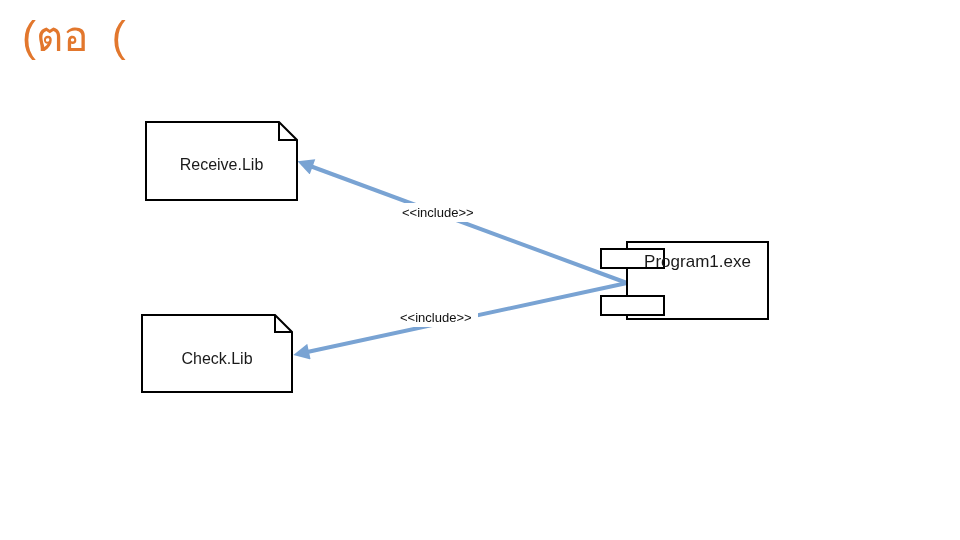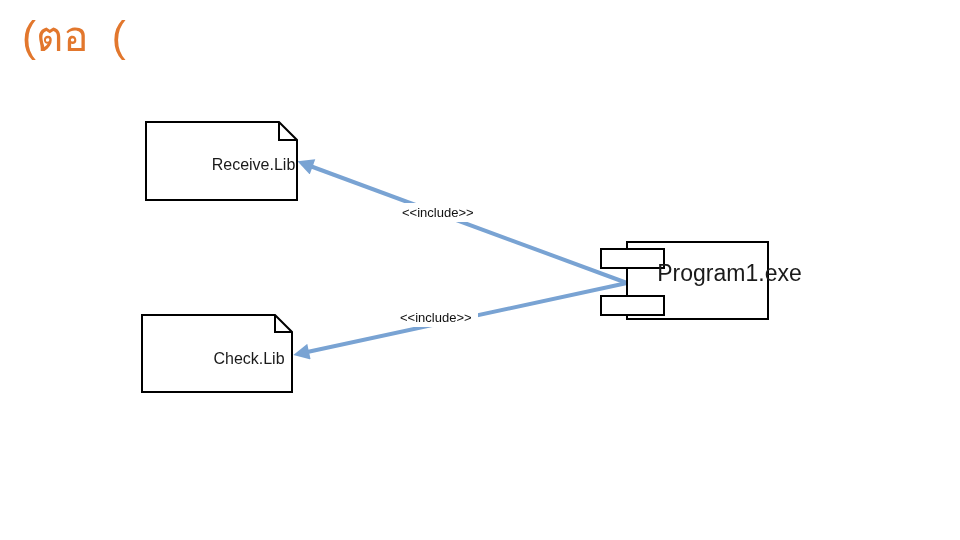--- a/index.html
+++ b/index.html
@@ -29,25 +29,24 @@
     height: 540px;
   }
   .node-label {
     position: absolute;
     display: flex;
     align-items: center;
     justify-content: center;
     font-size: 16px;
     color: #1a1a1a;
     pointer-events: none;
-    margin-left: 32px;
   }
   .node-label.receive { left: 146px; top: 122px; width: 151px; height: 78px; padding-top: 8px; box-sizing: border-box; }
   .node-label.check   { left: 142px; top: 315px; width: 150px; height: 77px; padding-top: 10px; box-sizing: border-box; }
-  .node-label.program { left: 627px; top: 242px; width: 141px; height: 59px; padding-top: 4px; box-sizing: border-box; font-size: 23px; }
+  .node-label.program { left: 627px; top: 230px; width: 141px; height: 59px; padding-top: 4px; box-sizing: border-box; font-size: 17px; }
   .include-label {
     position: absolute;
     font-size: 13px;
     color: #111111;
     background: #ffffff;
     padding: 2px 6px;
     white-space: nowrap;
   }
   .include-label.one { left: 396px; top: 203px; }
   .include-label.two { left: 394px; top: 308px; }

